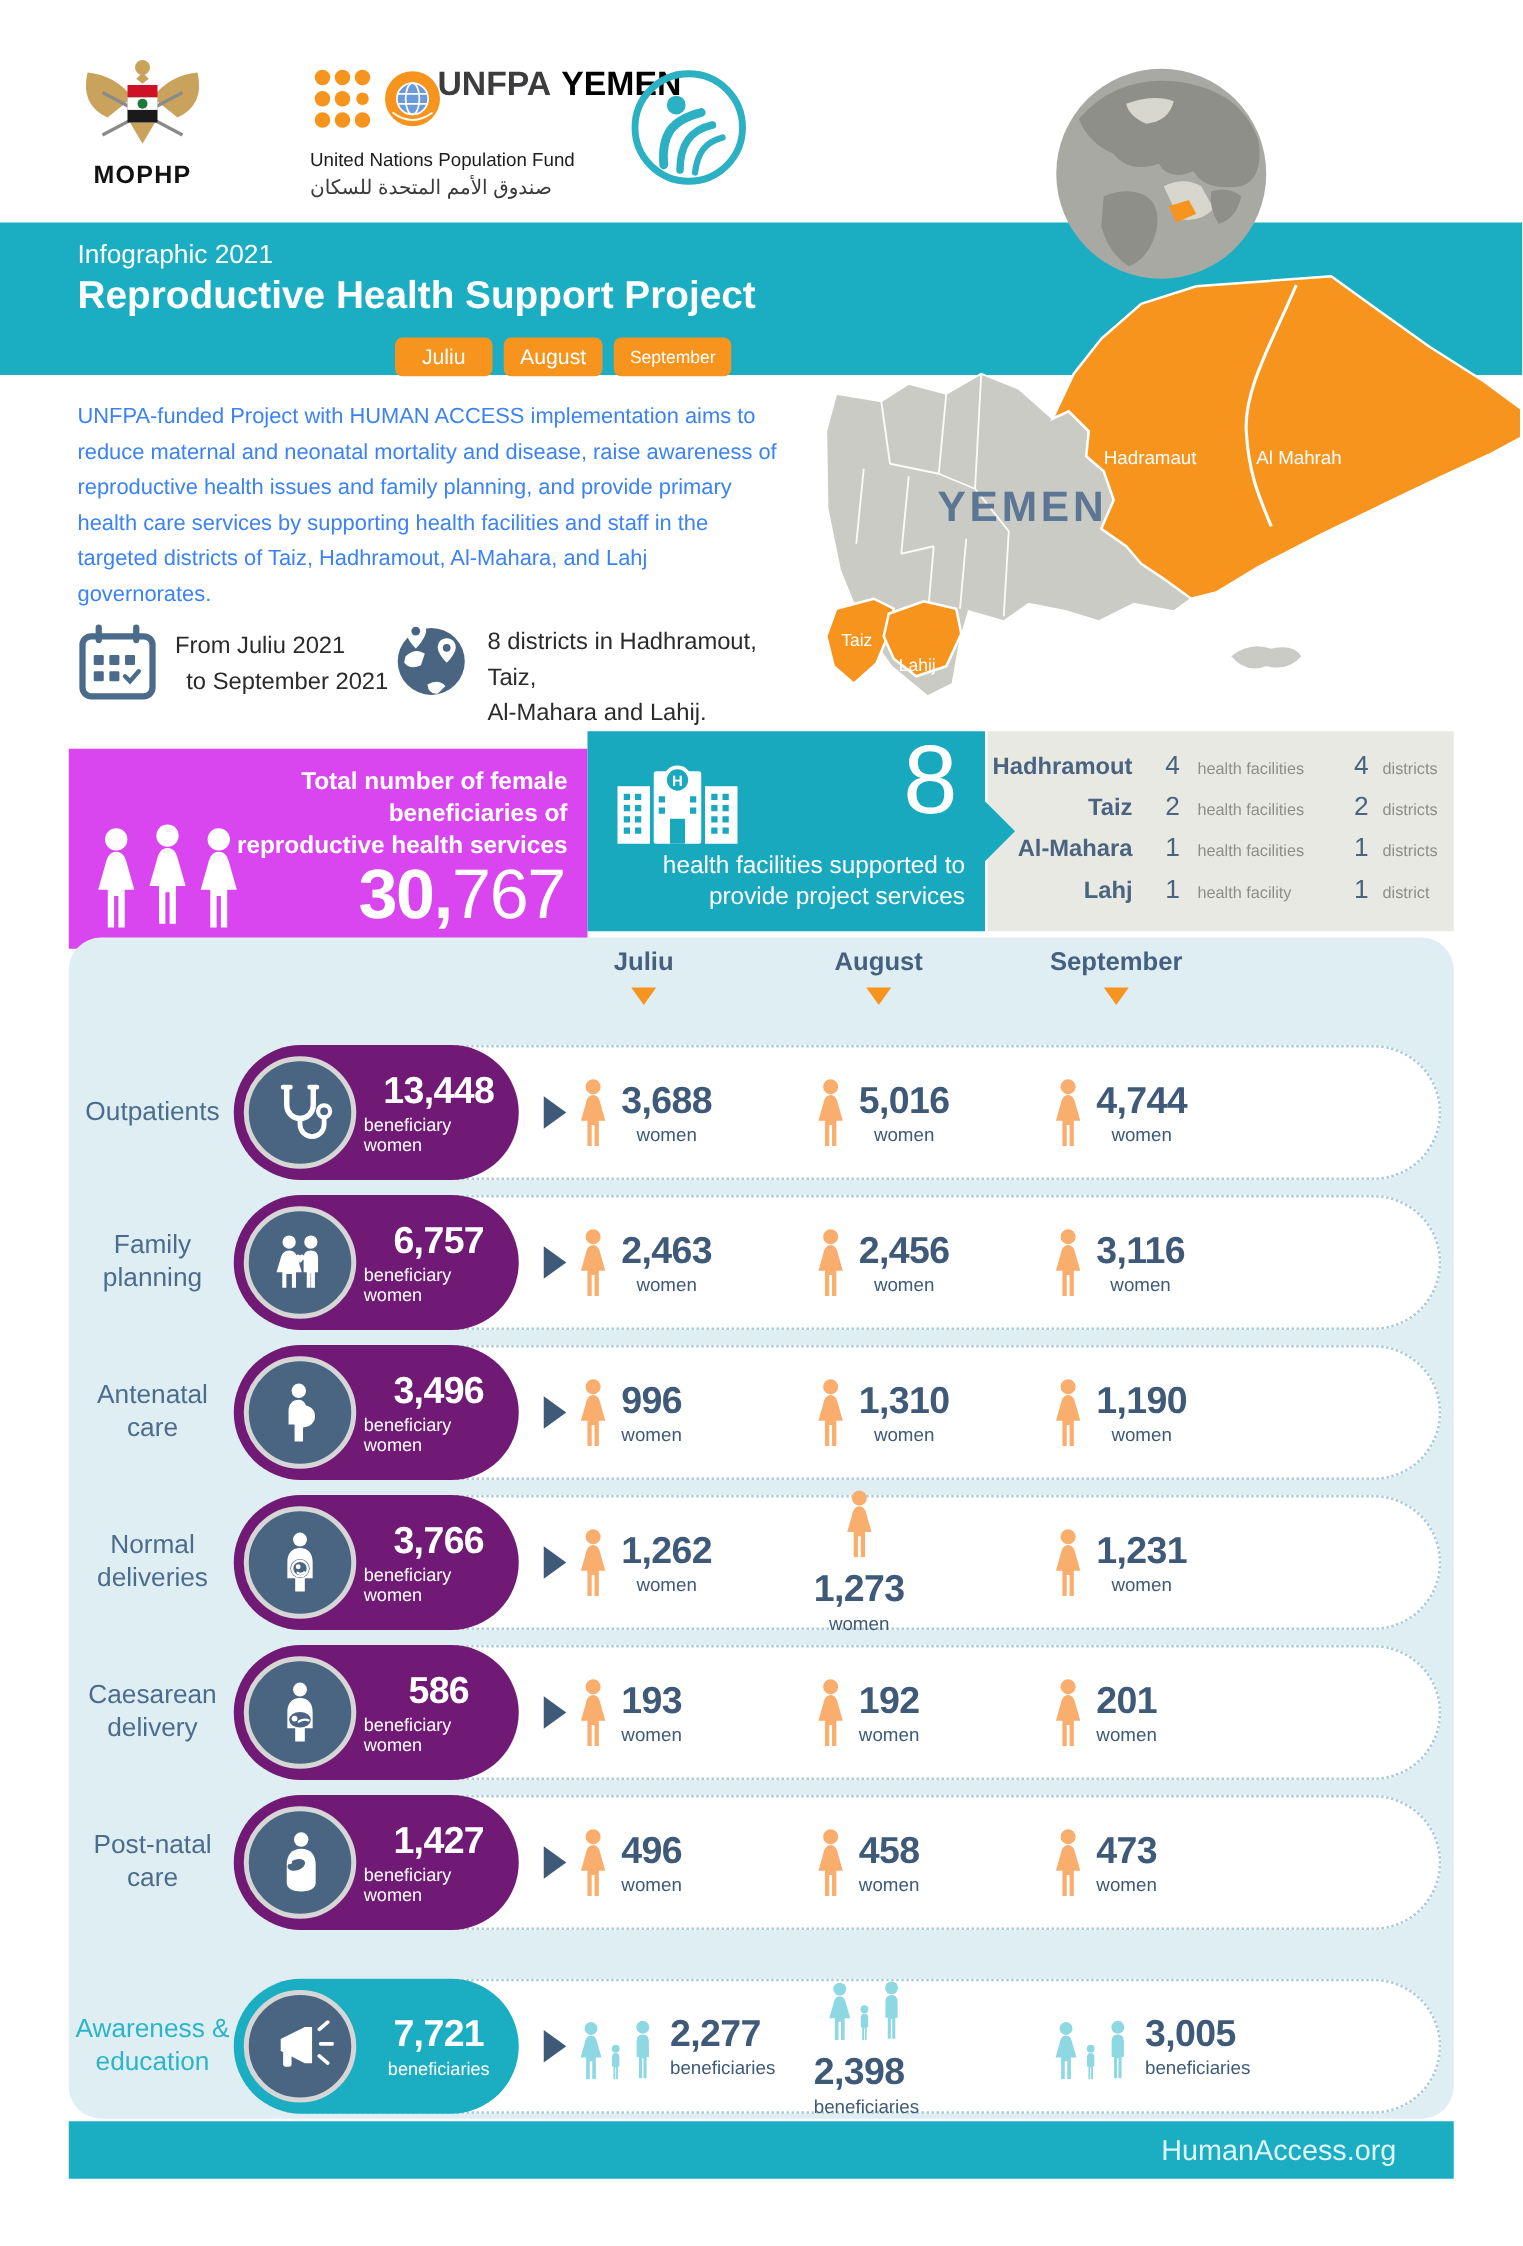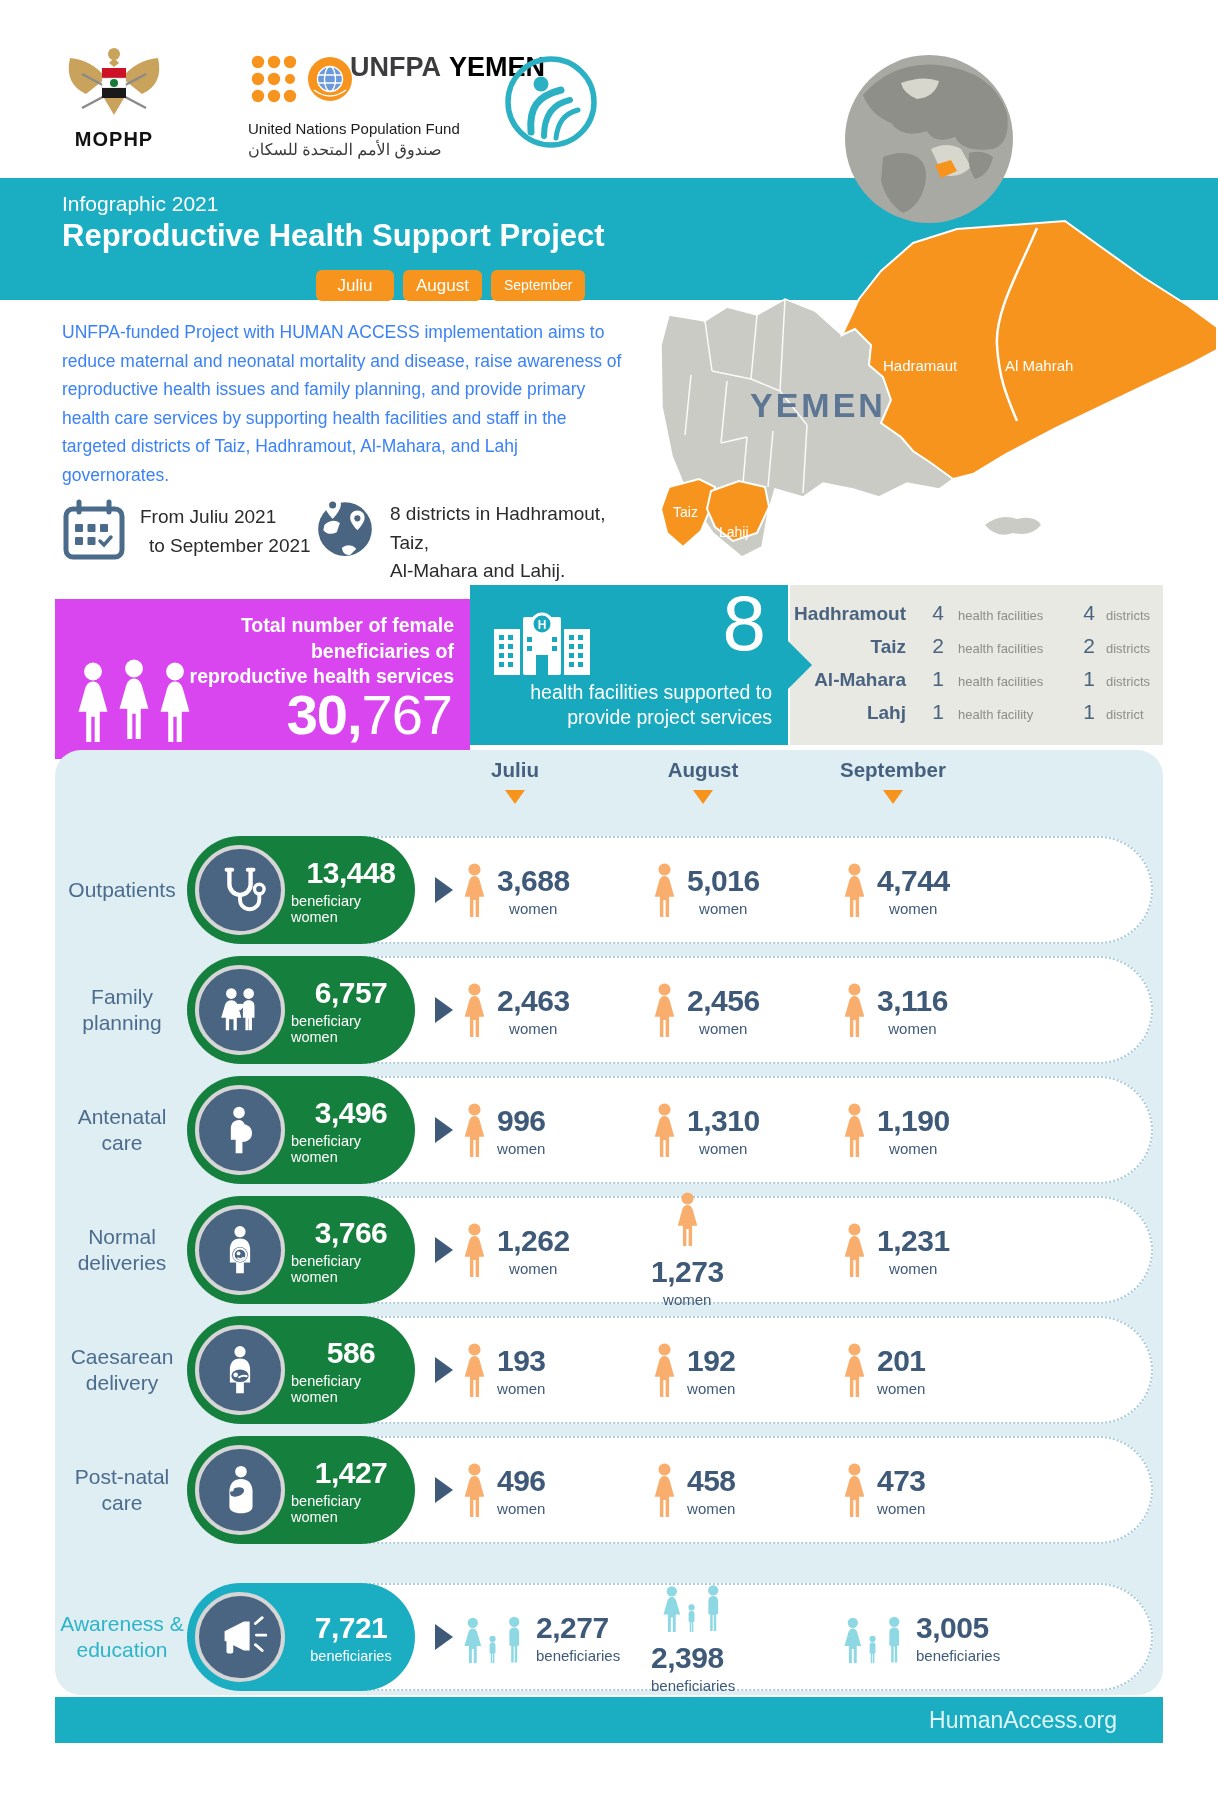--- a/index.html
+++ b/index.html
@@ -61,21 +61,21 @@
   .col-head{position:absolute;top:8px;width:180px;text-align:center;}
   .col-head-label{font-size:20.5px;font-weight:700;color:#45617F;}
   .col-tri{width:0;height:0;margin:8px auto 0;border-left:10px solid transparent;
            border-right:10px solid transparent;border-top:14px solid #F7941E;}
   .svc-row{position:absolute;left:0;width:100%;height:108px;}
   .svc-label{position:absolute;left:0;top:50%;transform:translateY(-50%);width:134px;text-align:center;
              font-size:21px;font-weight:500;color:#4C6C8E;line-height:1.25;}
   .svc-label.teal{color:#2CB4C8;}
   .svc-pill{position:absolute;left:132px;right:10px;top:0;height:108px;background:#fff;
             border:2px dotted #A9CBDD;border-radius:54px;box-sizing:border-box;}
-  .svc-capsule{position:absolute;left:-2px;top:-2px;width:228px;height:108px;border-radius:54px;background:#15803d;}
+  .svc-capsule{position:absolute;left:-2px;top:-2px;width:228px;height:108px;border-radius:54px;background:#701a75;}
   .svc-capsule.teal{background:#1BAEC3;}
   .svc-icon-circle{position:absolute;left:8px;top:9px;width:90px;height:90px;border:4px solid #D6D6D6;
                    background:#4A6582;border-radius:50%;box-sizing:border-box;display:flex;
                    align-items:center;justify-content:center;}
   .svc-total{position:absolute;left:104px;top:0;height:108px;width:120px;display:flex;flex-direction:column;
              justify-content:center;align-items:center;}
   .svc-total-value{font-size:30px;font-weight:700;color:#fff;letter-spacing:-0.5px;}
   .svc-total-unit{font-size:14.5px;color:#fff;margin-top:3px;}
   .svc-arrow{position:absolute;left:246px;top:50%;transform:translateY(-50%);width:0;height:0;
              border-left:18px solid #3E5A78;border-top:13px solid transparent;border-bottom:13px solid transparent;}

